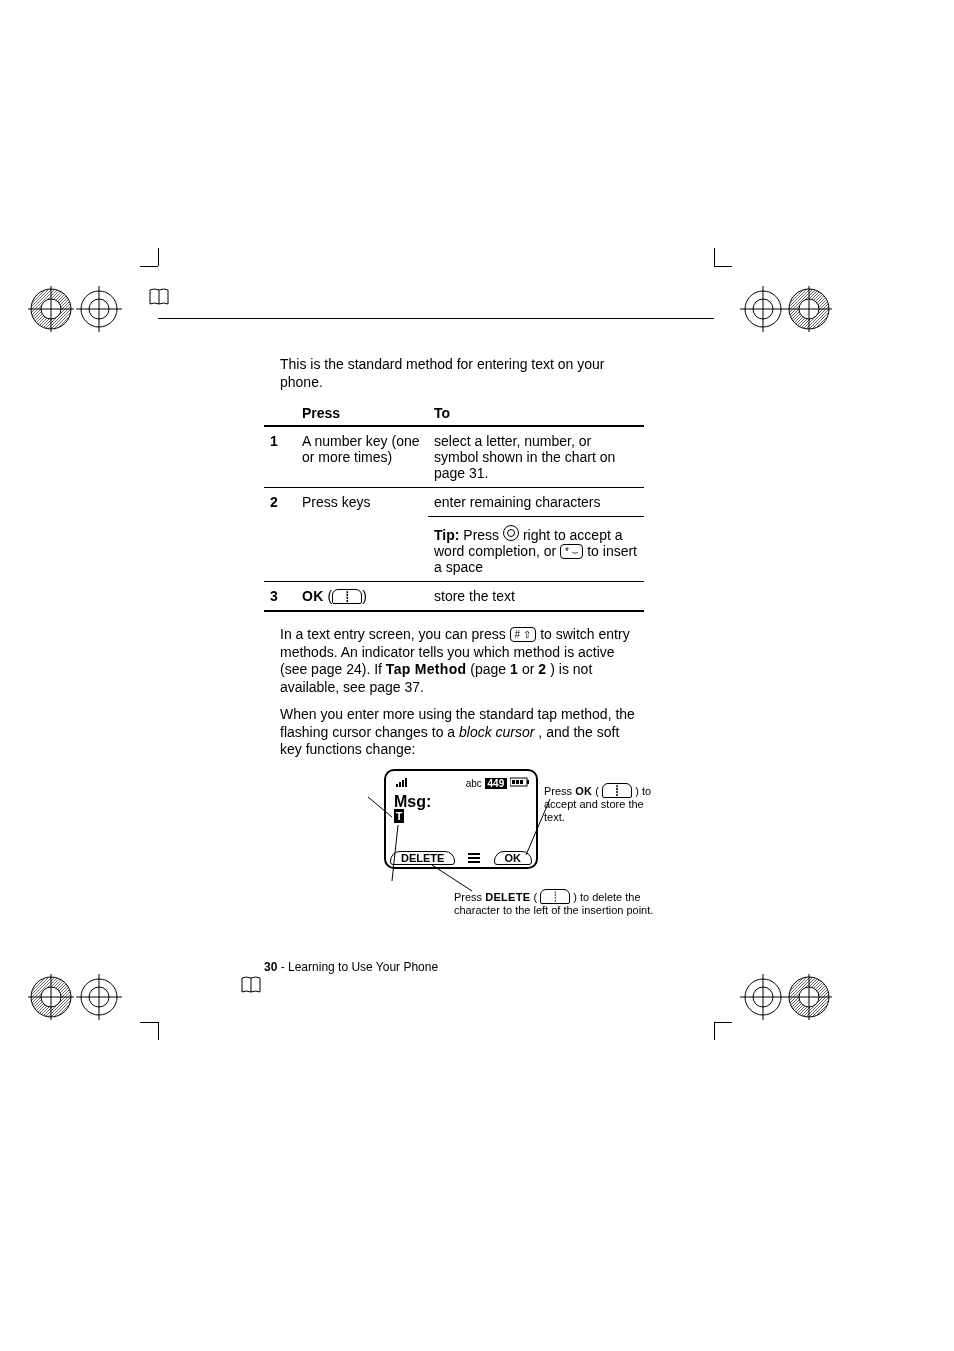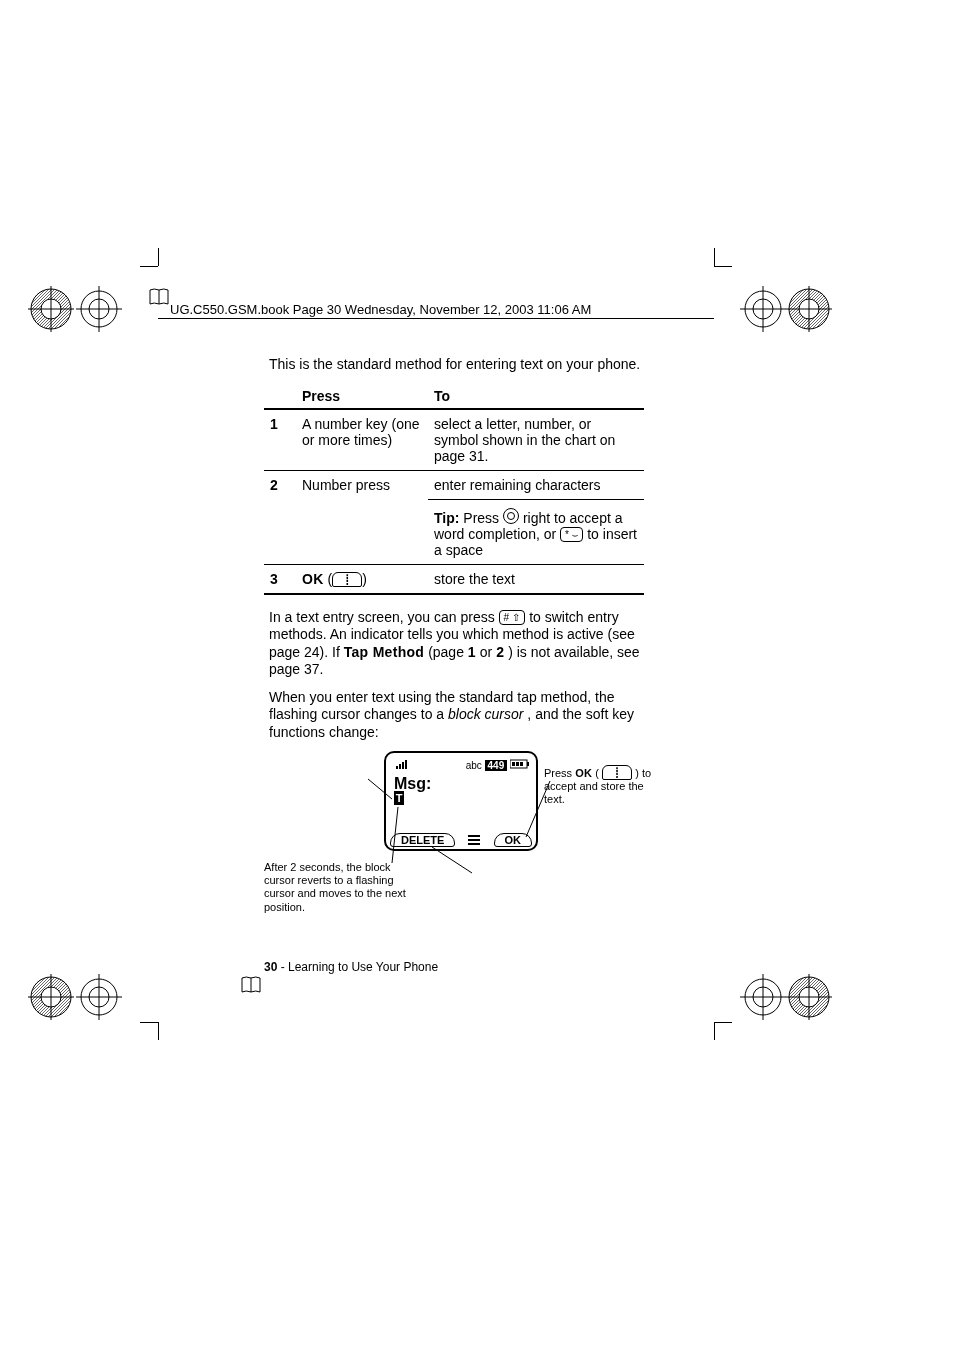--- a/index.html
+++ b/index.html
@@ -64,21 +64,21 @@
   }
   h2.section {
     font-size: 18px;
     font-style: italic;
     font-weight: bold;
     margin: 0 0 6px 0;
   }
   p.body {
     font-size: 14px;
     line-height: 1.25;
-    margin: 0 0 10px 5px;
+    margin: 0 0 10px 16px;
   }
 
   
   table.steps {
     border-collapse: collapse;
     width: 100%;
     font-size: 14px;
     margin: 6px 0 14px 0;
   }
   table.steps th {
@@ -285,21 +285,20 @@
 
   <div class="tick" style="left:158px; top:248px; width:1px; height:18px;"></div>
   <div class="tick" style="left:714px; top:248px; width:1px; height:18px;"></div>
   <div class="tick" style="left:140px; top:266px; width:18px; height:1px;"></div>
   <div class="tick" style="left:714px; top:266px; width:18px; height:1px;"></div>
   <div class="tick" style="left:158px; top:1022px; width:1px; height:18px;"></div>
   <div class="tick" style="left:714px; top:1022px; width:1px; height:18px;"></div>
   <div class="tick" style="left:140px; top:1022px; width:18px; height:1px;"></div>
   <div class="tick" style="left:714px; top:1022px; width:18px; height:1px;"></div>
 
-  <div class="header-bar">UG.C550.GSM.book  Page 30  Wednesday, November 12, 2003  11:06 AM</div>
   <div class="header-rule"></div>
 
   <div class="content">
 
 
     <p class="body">This is the standard method for entering text on your phone.</p>
 
     <table class="steps">
       <tbody>
           <tr>
@@ -309,21 +308,21 @@
       </tr>
 
       <tr>
         <td class="stepnum">1</td>
         <td>A number key (one or more times)</td>
         <td>select a letter, number, or symbol shown in the chart on page 31.</td>
       </tr>
 
       <tr class="sep">
         <td class="stepnum">2</td>
-        <td>Number press</td>
+        <td>Press keys</td>
         <td>
           <span>enter remaining characters</span>
         </td>
       </tr>
       <tr>
         <td></td>
             <td></td>
         <td style="border-top:1px solid #000;">
           <span class="bold">Tip:</span>
           <span> Press </span>
@@ -351,21 +350,21 @@
       <span> to switch entry methods. An indicator tells you which method is active (see page 24). If </span>
       <span class="cond">Tap Method</span>
       <span> (page </span>
       <span class="cond">1</span>
       <span> or </span>
       <span class="cond">2</span>
       <span>) is not available, see page 37.</span>
     </p>
 
     <p class="body">
-      <span>When you enter text using the standard tap method, the flashing cursor changes to a </span>
+      <span>When you enter more using the standard tap method, the flashing cursor changes to a </span>
       <span class="ital">block cursor</span>
       <span>, and the soft key functions change:</span>
     </p>
 
     <div class="diagram">
 
 
       <div class="phone">
         <div class="status">
           <span>
@@ -404,22 +403,28 @@
       </div>
 
       <div class="callout callout-right">
         <span>Press </span>
         <span class="cond">OK</span>
         <span> (</span>
         <span class="key soft">┋</span>
         <span>) to accept and store the text.</span>
       </div>
 
-      <div class="callout callout-bl">After 2 seconds, the block cursor reverts to a flashing cursor and moves to the next position.</div>
-
+
+      <div class="callout callout-br">
+        <span>Press </span>
+        <span class="cond">DELETE</span>
+        <span> (</span>
+        <span class="key soft">┊</span>
+        <span>) to delete the character to the left of the insertion point.</span>
+      </div>
 
       <div class="leader" style="left:104px; top:28px;">
         <svg width="30" height="30">
             <line x1="0" y1="0" x2="24" y2="20" stroke="#000"></line>
           </svg>
       </div>
       <div class="leader" style="left:262px; top:30px;">
         <svg width="24" height="56">
             <line x1="24" y1="0" x2="0" y2="56" stroke="#000"></line>
           </svg>

